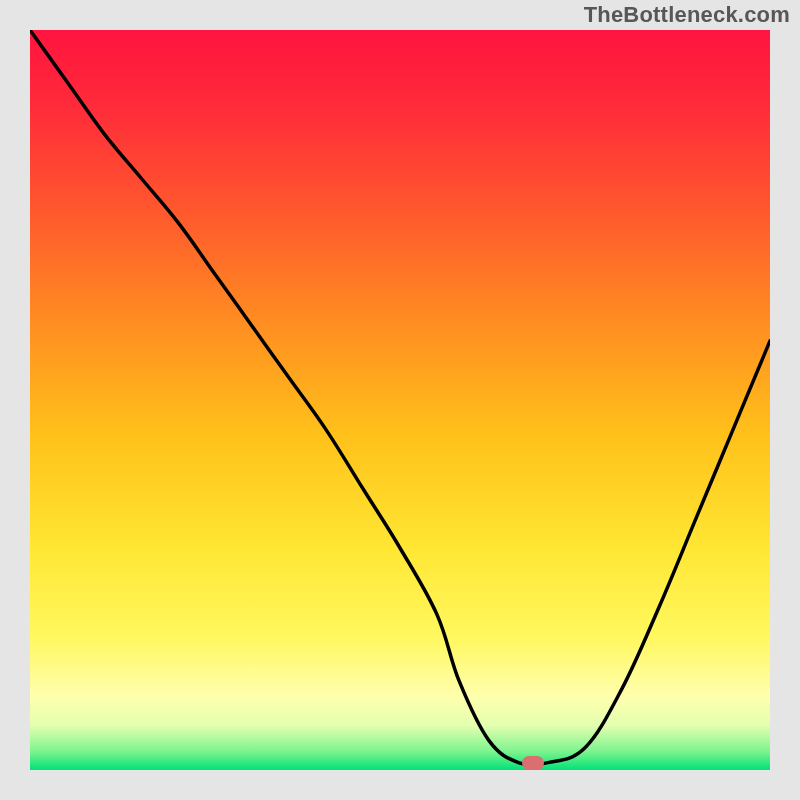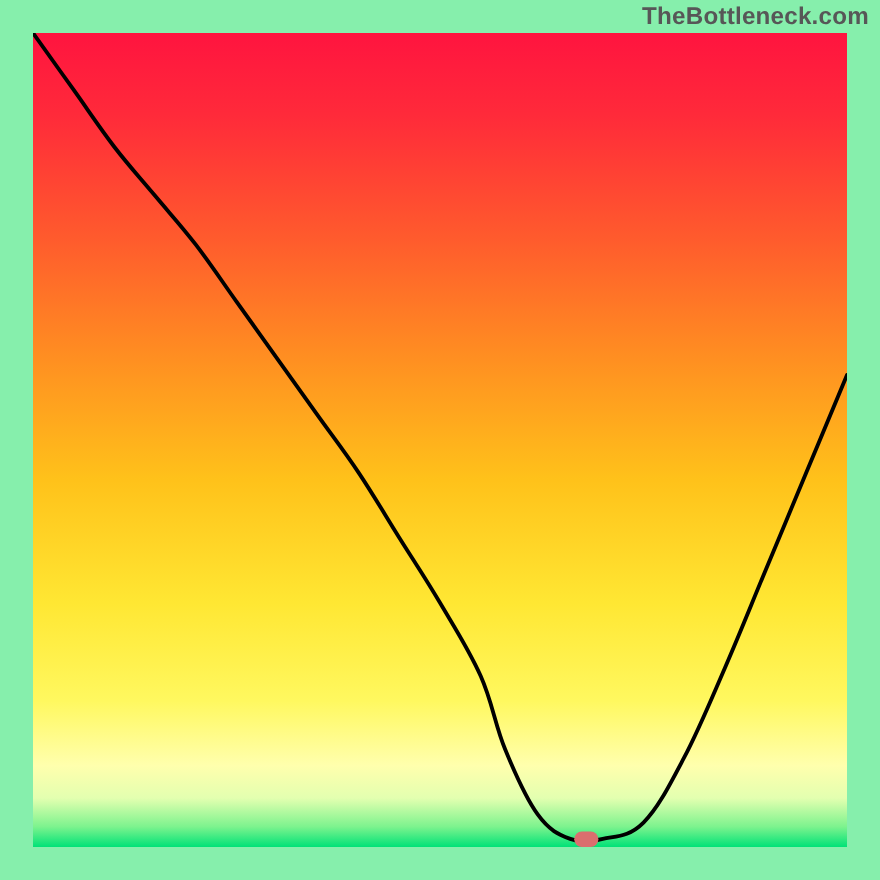--- a/index.html
+++ b/index.html
@@ -8,21 +8,21 @@
     width: 800px;
     height: 800px;
     background: #000;
     font-family: Arial, Helvetica, sans-serif;
     overflow: hidden;
   }
   .frame {
     position: relative;
     width: 800px;
     height: 800px;
-    background: #86efac;
+    background: #e5e5e5;
   }
   .watermark {
     position: absolute;
     top: 2px;
     right: 10px;
     color: #575757;
     font-size: 22px;
     font-weight: 600;
     letter-spacing: 0.2px;
     z-index: 30;

